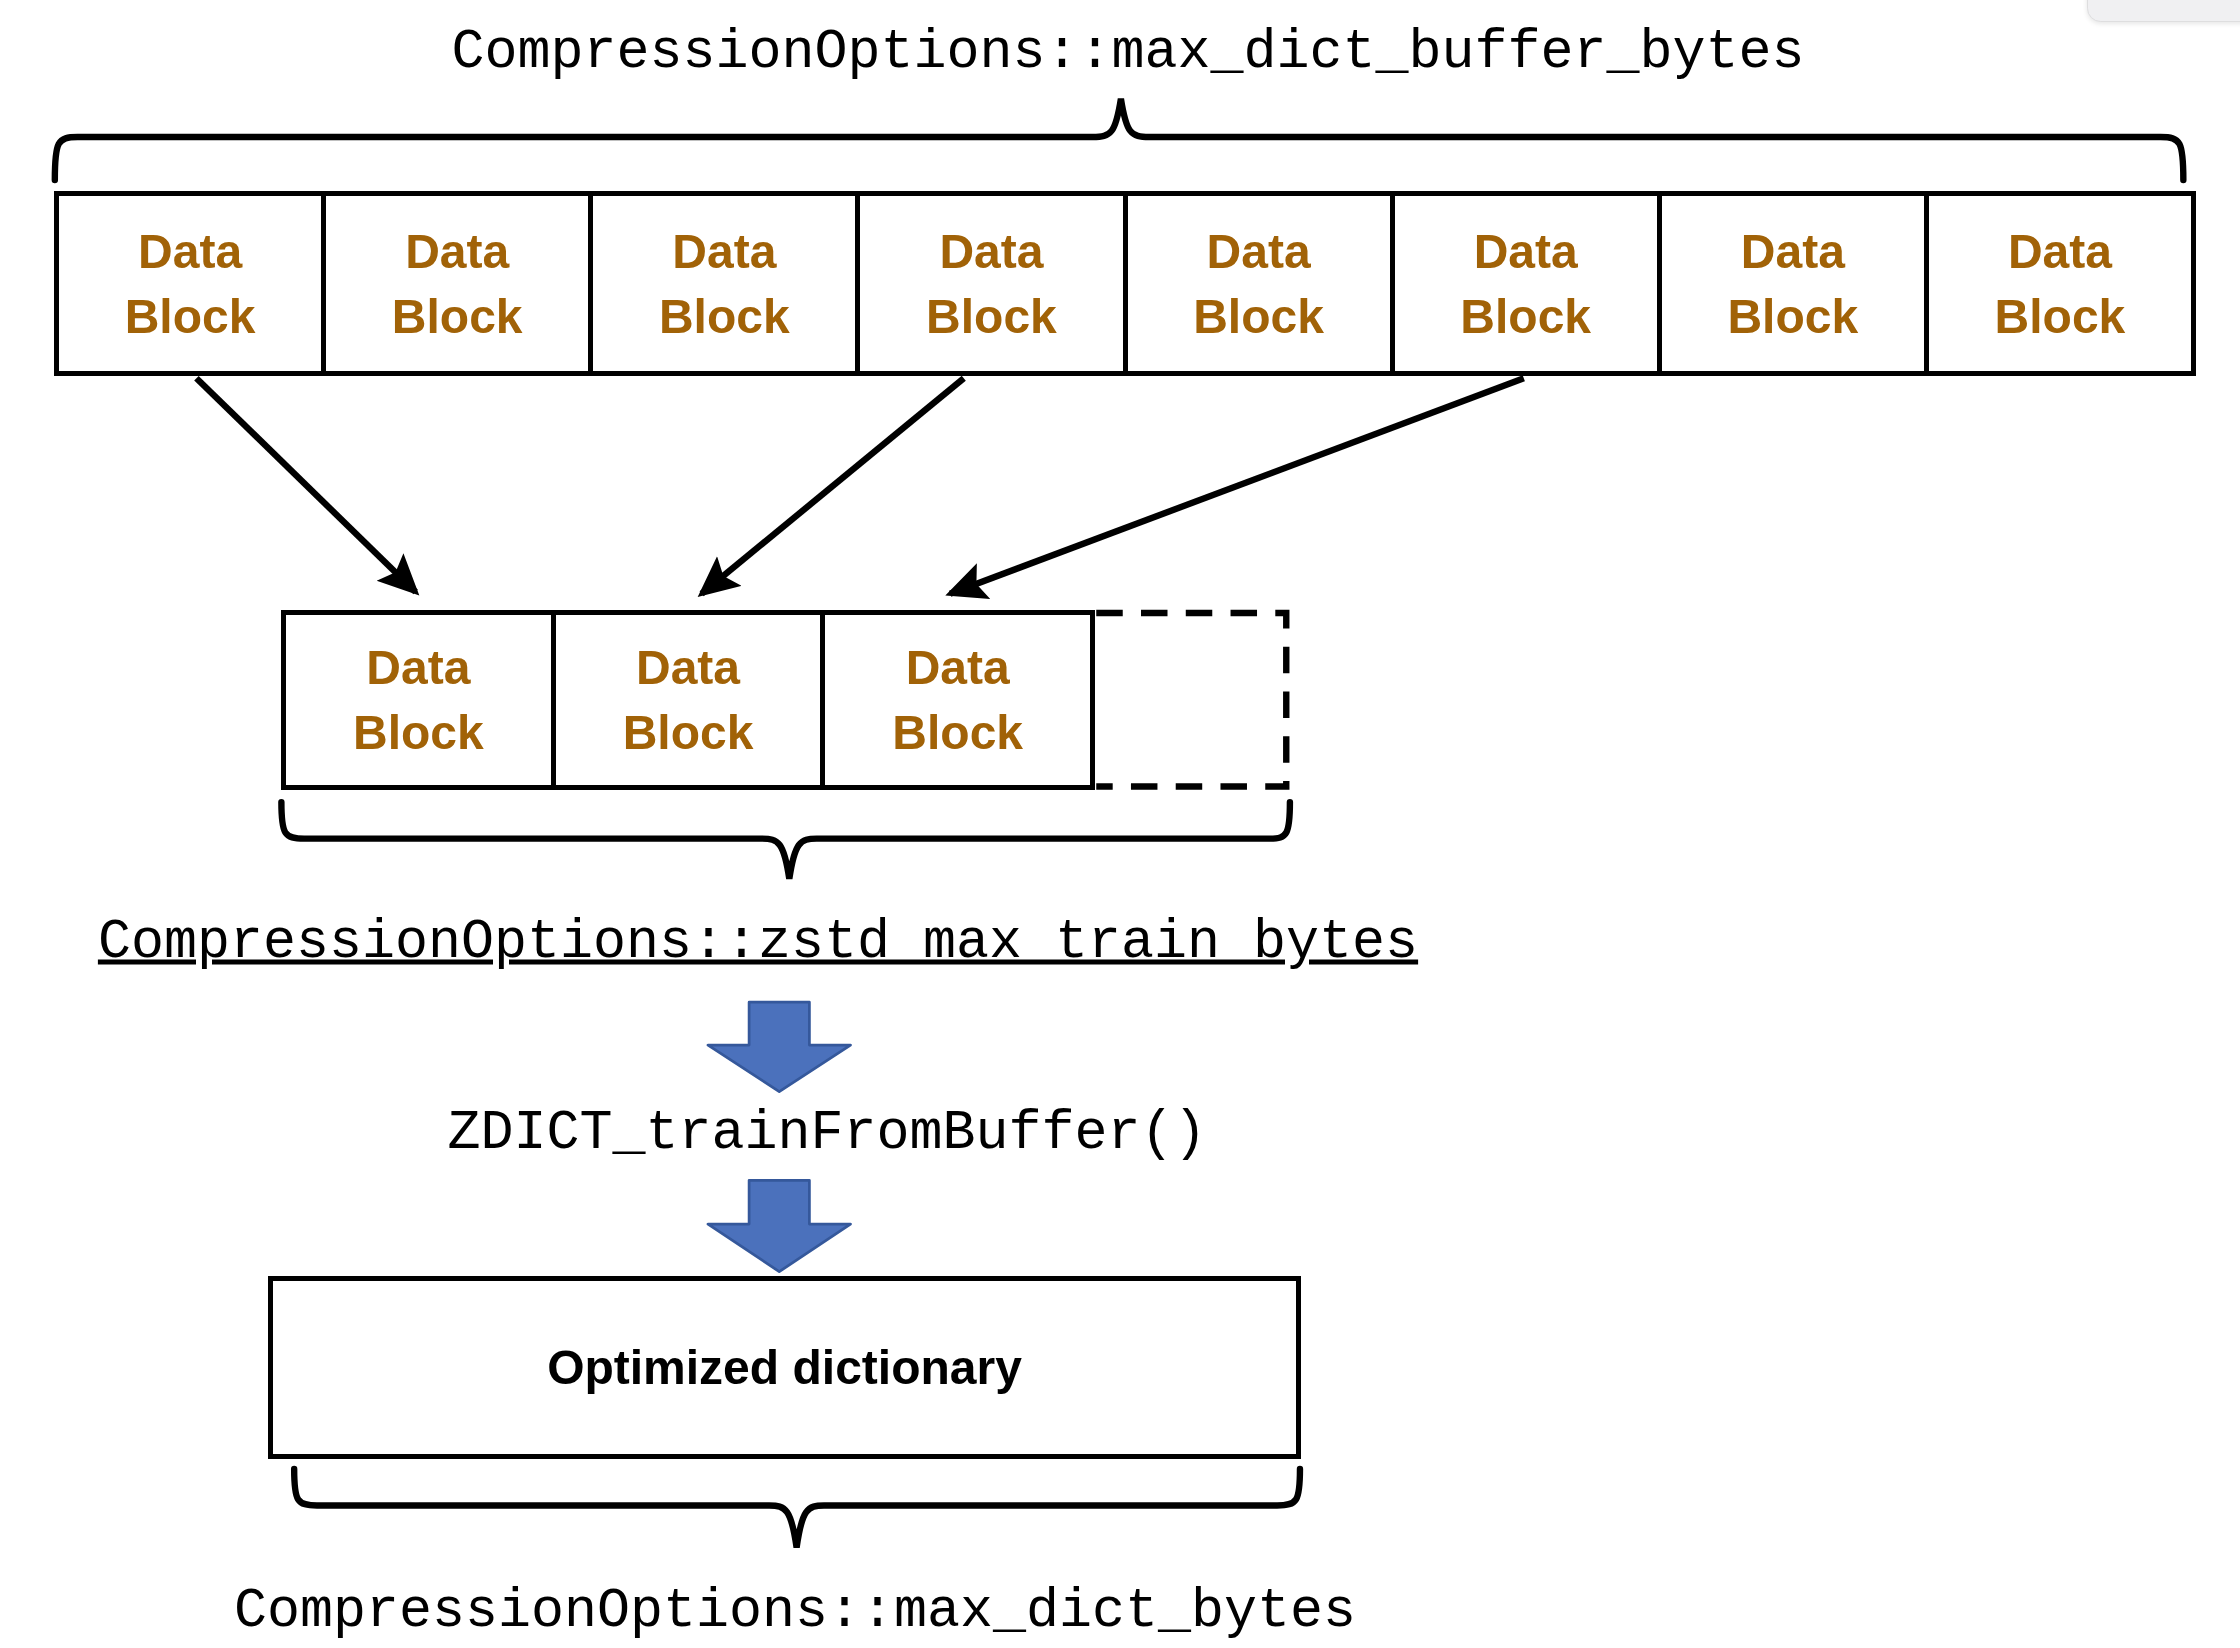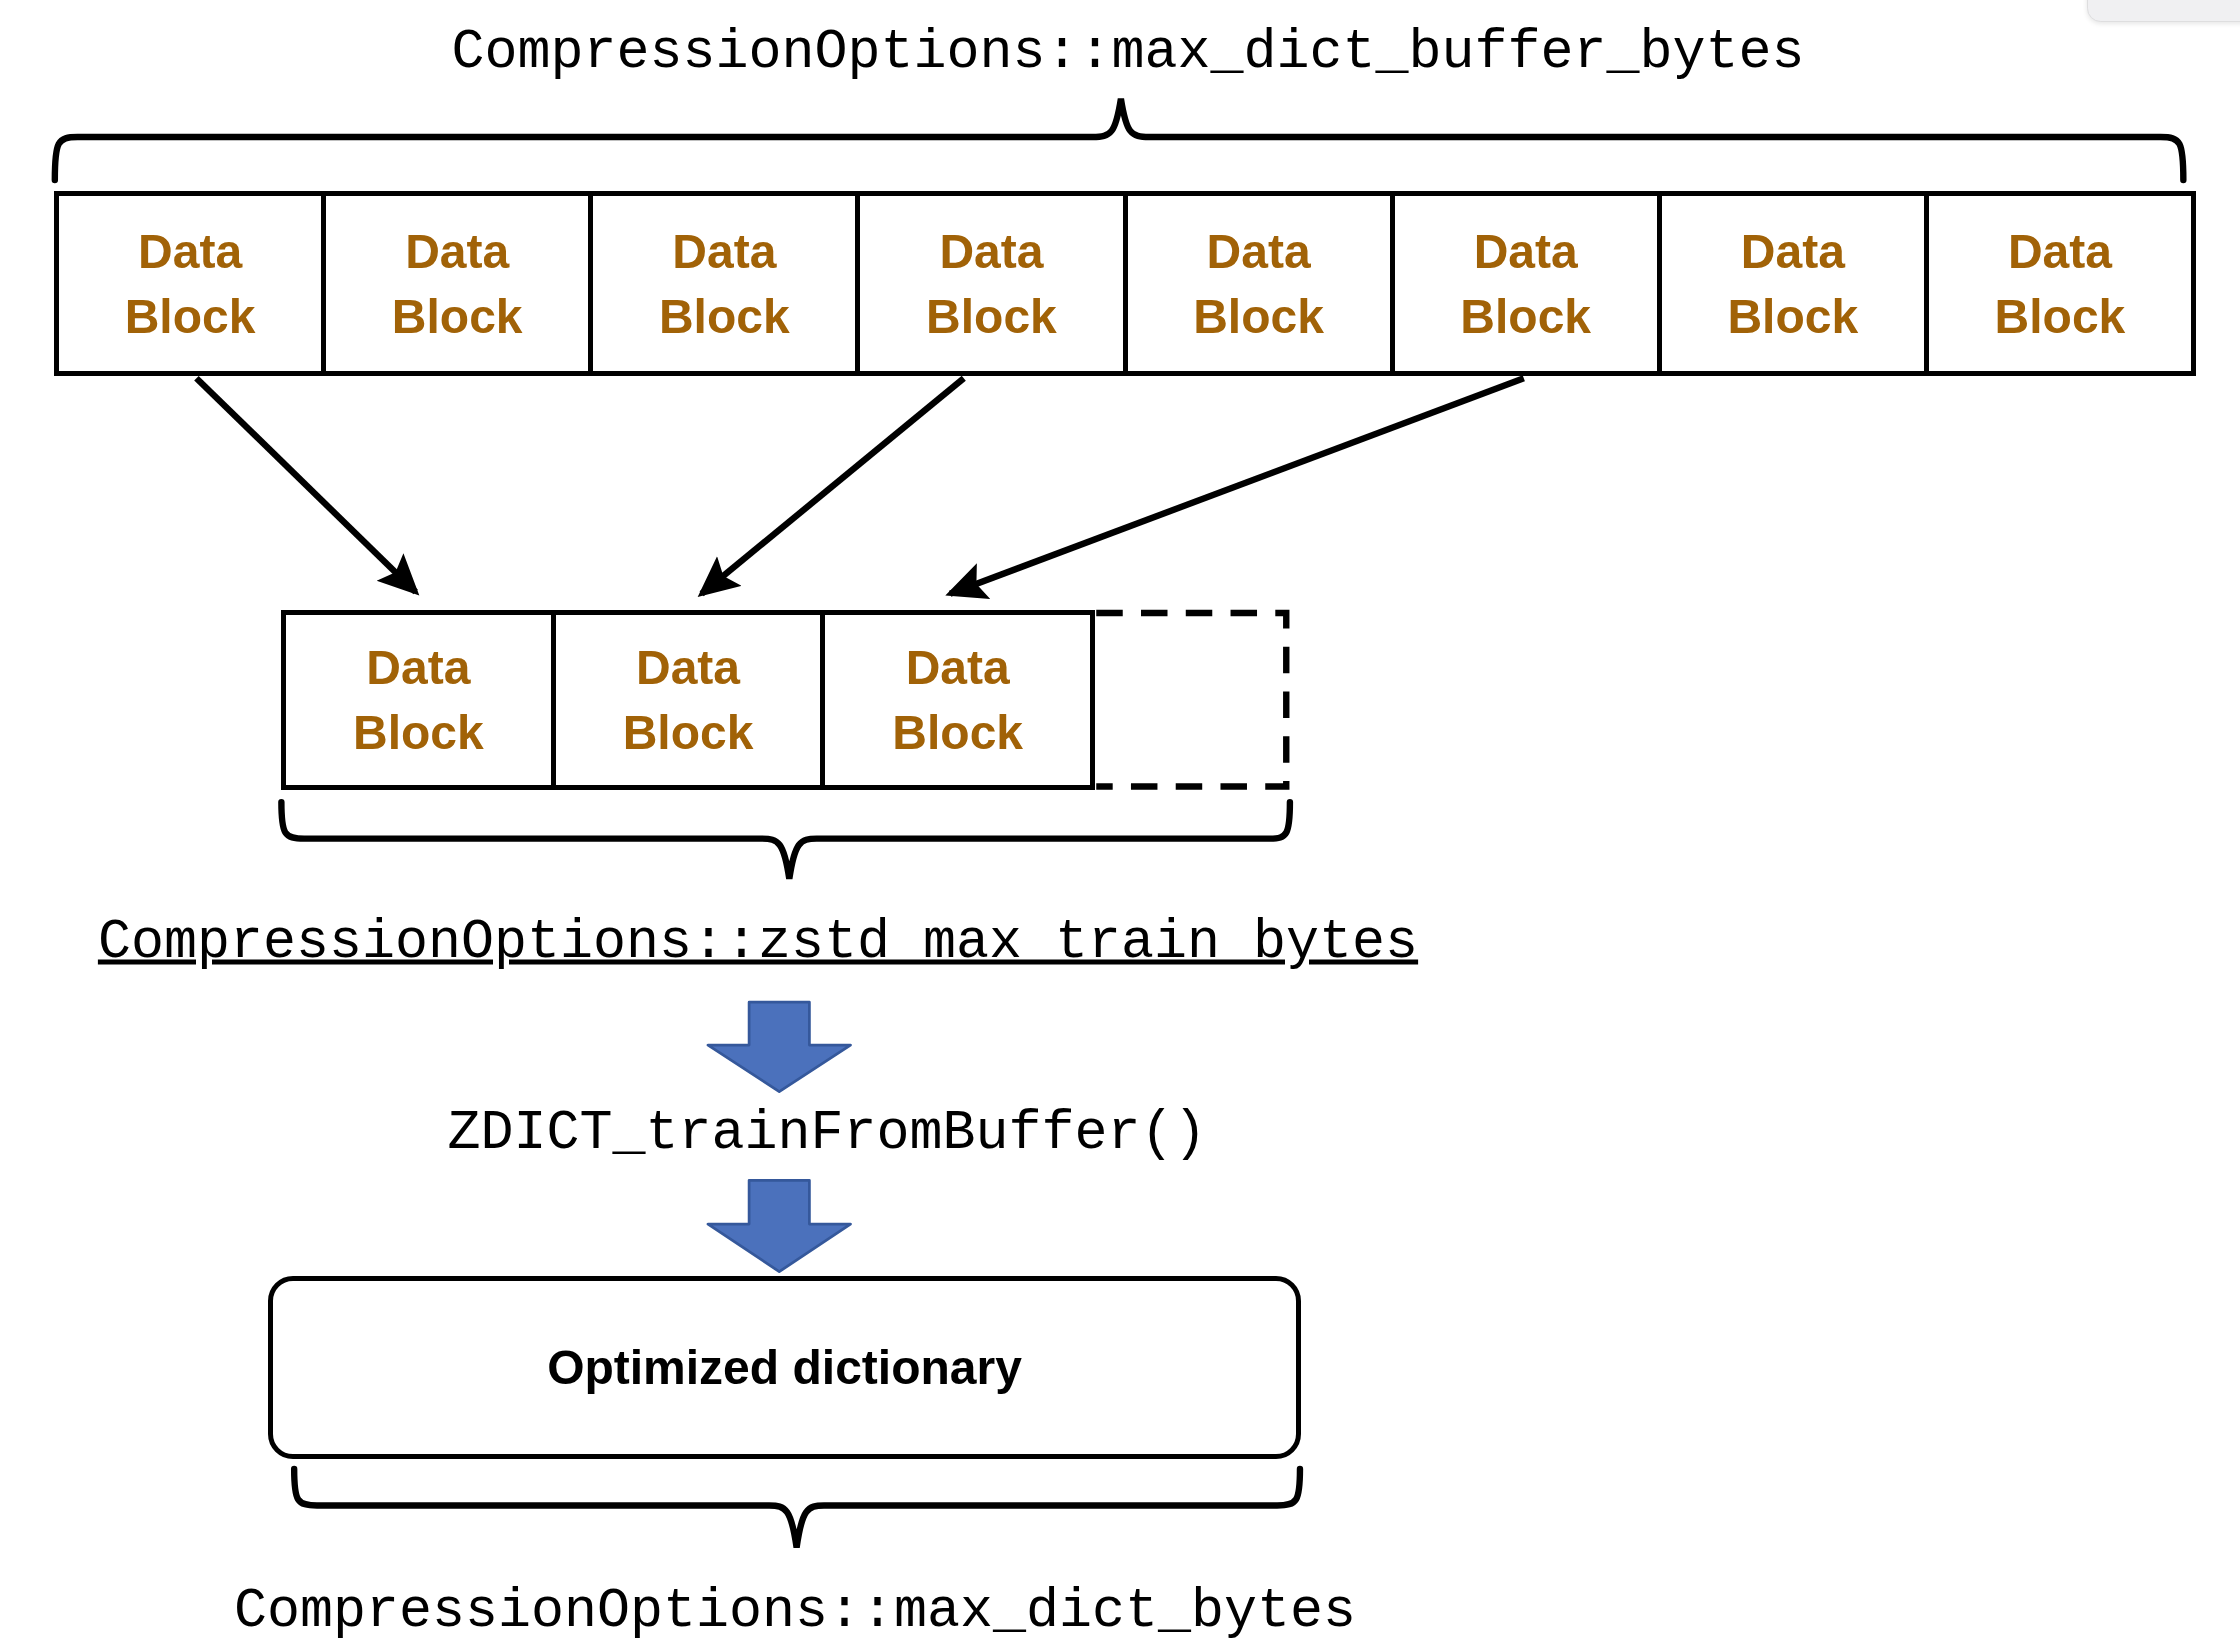--- a/index.html
+++ b/index.html
@@ -139,21 +139,21 @@
   <div class="block-cell">Data
 Block</div>
   <div class="block-cell">Data
 Block</div>
 </div>
 
 <div class="code-label" style="left:758px; top:942px;text-decoration:underline;">CompressionOptions::zstd_max_train_bytes</div>
 
 <div class="code-label" style="left:811px; top:1133px;margin-left:16px;">ZDICT_trainFromBuffer()</div>
 
-<div class="abs dict-box" style="left:268px; top:1276px; width:1033px; height:183px;border-radius:25px;">
+<div class="abs dict-box" style="left:268px; top:1276px; width:1033px; height:183px;">
   <span>Optimized dictionary</span>
 </div>
 
 <div class="code-label" style="left:795px; top:1611px;text-align:center;">CompressionOptions::max_dict_bytes</div>
 
 <svg id="overlay" viewBox="0 0 2452 1804">
   <defs>
     <marker id="arrowhead" markerWidth="7" markerHeight="7" refX="5.6" refY="3" orient="auto">
       <path d="M0,0 L6.4,3 L0,6 L1.2,3 z" fill="#000"></path>
     </marker>

